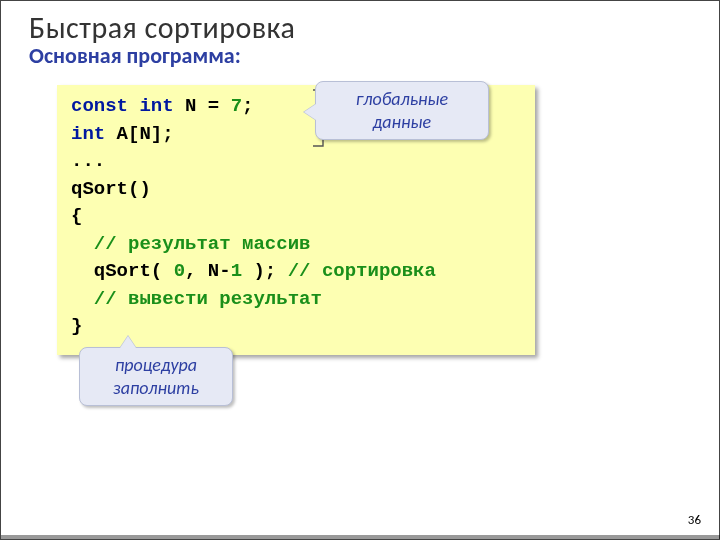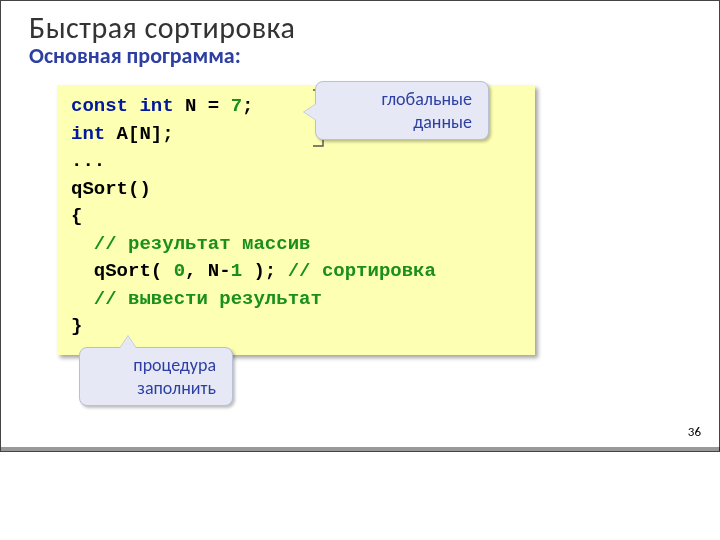--- a/index.html
+++ b/index.html
@@ -7,21 +7,21 @@
     padding: 0;
     width: 720px;
     height: 540px;
     background: #ffffff;
     font-family: "Segoe UI", "Calibri", Arial, sans-serif;
     overflow: hidden;
   }
   .slide {
     position: relative;
     width: 720px;
-    height: 452px;
+    height: 540px;
     box-sizing: border-box;
     border: 1px solid #444;
   }
   .title {
     position: absolute;
     left: 28px;
     top: 8px;
     font-size: 30px;
     font-weight: 400;
     color: #333;
@@ -68,23 +68,24 @@
   }
   .bracket svg { display:block; }
   .callout {
     position: absolute;
     background: #e6e9f5;
     border: 1px solid #b8bfd6;
     border-radius: 8px;
     padding: 6px 16px;
     font-size: 18px;
     color: #2d3fa2;
-    text-align: right;
+    text-align: center;
     line-height: 1.25;
     box-shadow: 2px 2px 3px rgba(0,0,0,0.25);
+    font-style: italic;
   }
   .callout1 {
     left: 314px;
     top: 80px;
     width: 140px;
   }
   .callout1::after {
     content: "";
     position: absolute;
     left: -12px;

